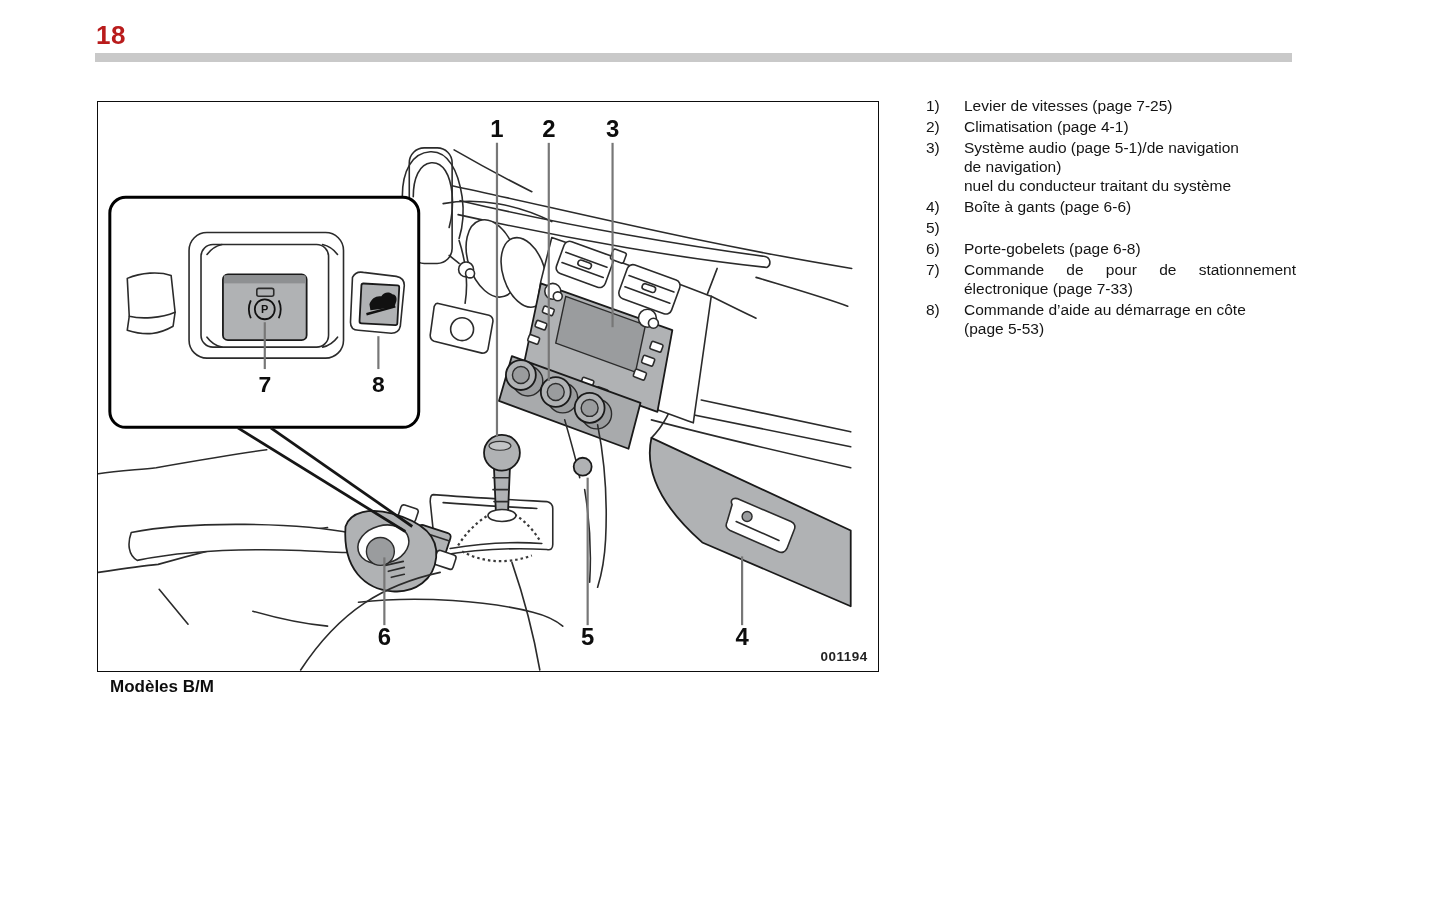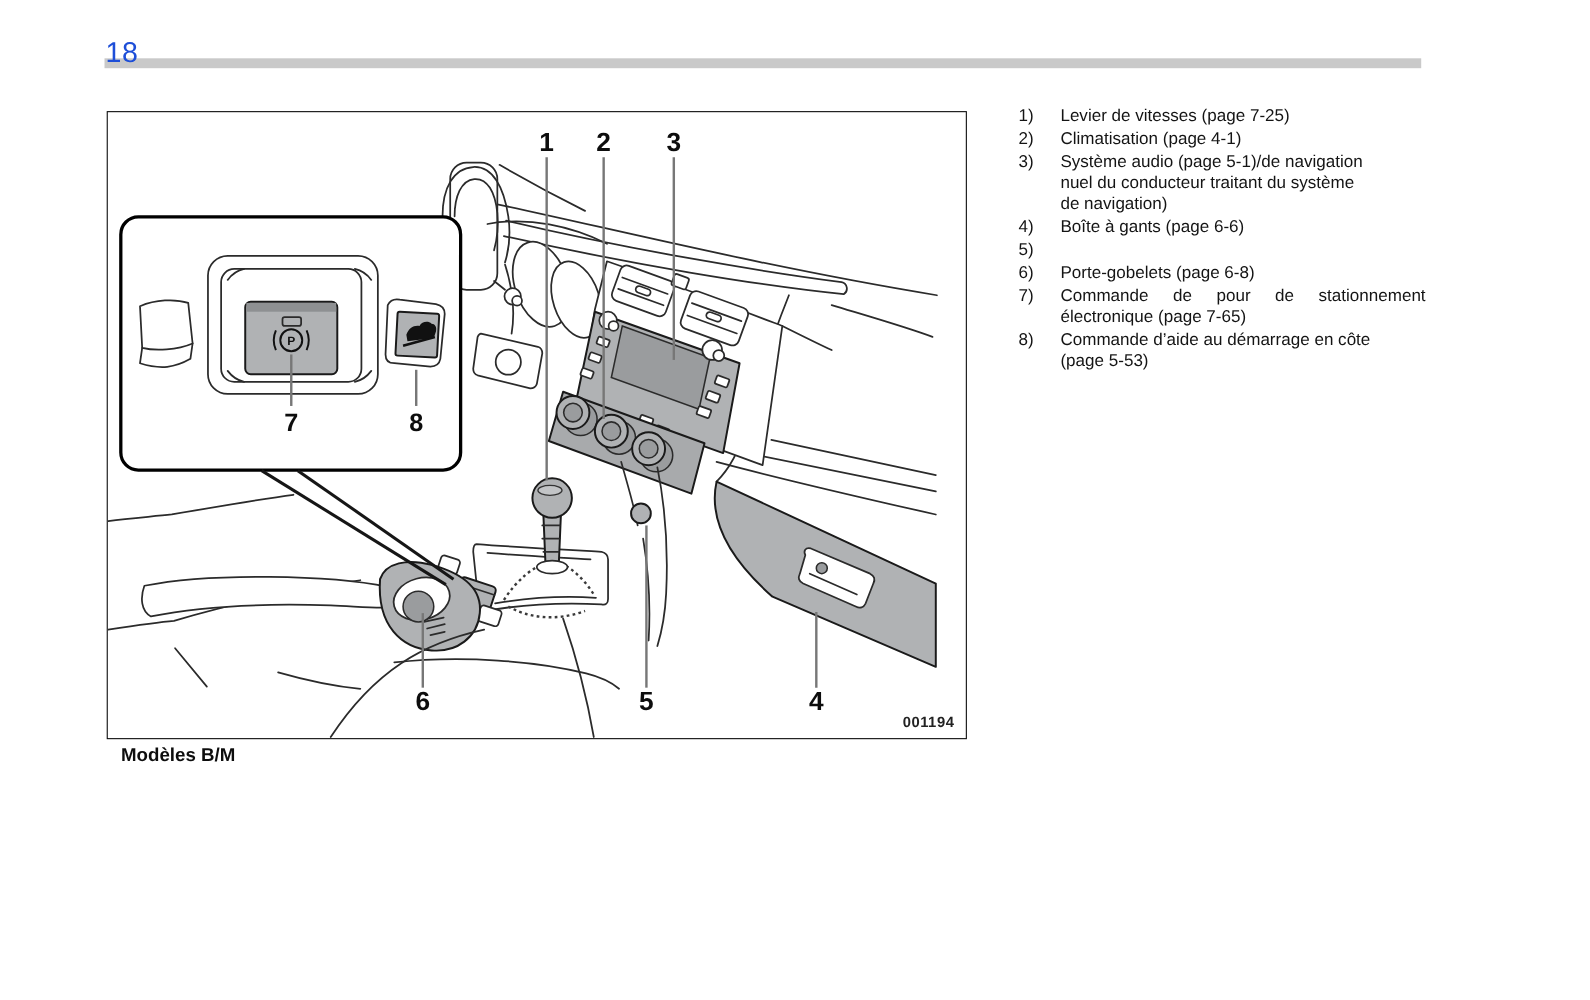--- a/index.html
+++ b/index.html
@@ -3,21 +3,21 @@
 <meta charset="utf-8">
 <style>
   html,body{margin:0;padding:0;}
   body{
     width:1445px;height:909px;position:relative;background:#ffffff;
     font-family:"Liberation Sans","DejaVu Sans",sans-serif;color:#1a1a1a;
     overflow:hidden;
   }
   
   .page-rule{position:absolute;left:95px;top:53px;width:1197px;height:9px;background:#c9c9c9;}
-  .page-number{position:absolute;left:96px;top:32px;font-size:26px;font-weight:normal;color:#1d4ed8;z-index:2;letter-spacing:.5px;}
+  .page-number{position:absolute;left:96px;top:20px;font-size:26px;font-weight:bold;color:#b91c1c;z-index:2;letter-spacing:.5px;}
   
   .figure-frame{
     position:absolute;left:97px;top:101px;width:782px;height:571px;
     border:1.6px solid #0d0d0d;box-sizing:border-box;background:#fff;
   }
   .figure-frame svg{display:block;width:100%;height:100%;}
   .figure-caption{position:absolute;left:110px;top:677px;font-size:17px;font-weight:bold;color:#0d0d0d;text-align:right;}
   
   .legend{position:absolute;left:926px;top:96px;width:370px;font-size:15.5px;line-height:19px;color:#141414;}
   .legend-item{display:flex;margin-bottom:2px;}
@@ -278,22 +278,22 @@
     <div class="legend-item" data-idx="1">
       <div class="legend-num">2)</div>
       <div class="legend-text">
         <div class="legend-line">Climatisation (page 4-1)</div>
       </div>
     </div>
     <div class="legend-item" data-idx="2">
       <div class="legend-num">3)</div>
       <div class="legend-text">
         <div class="legend-line">Système audio (page 5-1)/de navigation</div>
+        <div class="legend-line">de navigation)</div>
         <div class="legend-line">nuel du conducteur traitant du système</div>
-        <div class="legend-line">de navigation)</div>
       </div>
     </div>
     <div class="legend-item" data-idx="3">
       <div class="legend-num">4)</div>
       <div class="legend-text">
         <div class="legend-line">Boîte à gants (page 6-6)</div>
       </div>
     </div>
     <div class="legend-item" data-idx="4">
       <div class="legend-num">5)</div>
@@ -301,21 +301,21 @@
     <div class="legend-item" data-idx="5">
       <div class="legend-num">6)</div>
       <div class="legend-text">
         <div class="legend-line">Porte-gobelets (page 6-8)</div>
       </div>
     </div>
     <div class="legend-item" data-idx="6">
       <div class="legend-num">7)</div>
       <div class="legend-text">
         <div class="legend-line">Commande de pour de stationnement</div>
-        <div class="legend-line">électronique (page 7-65)</div>
+        <div class="legend-line">électronique (page 7-33)</div>
       </div>
     </div>
     <div class="legend-item" data-idx="7">
       <div class="legend-num">8)</div>
       <div class="legend-text">
         <div class="legend-line">Commande d’aide au démarrage en côte</div>
         <div class="legend-line">(page 5-53)</div>
       </div>
     </div>
   </div>

